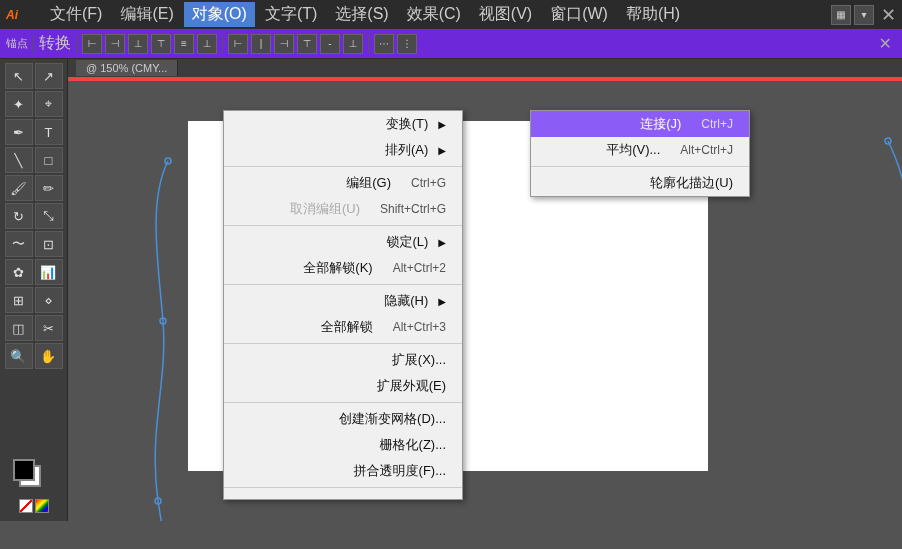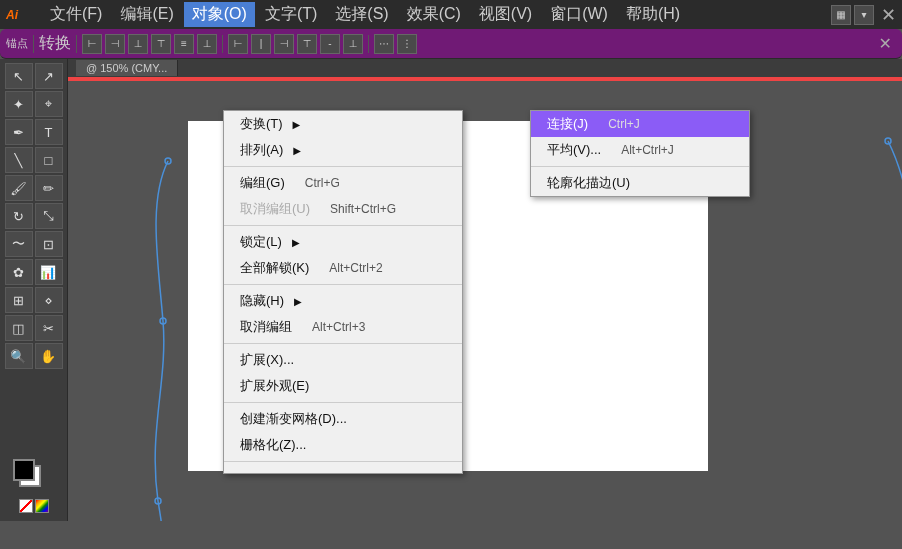--- a/index.html
+++ b/index.html
@@ -42,27 +42,26 @@
     }
     #title-bar .menu-bar span.active {
       background: #4a7fd4;
       color: white;
     }
     .title-spacer { flex: 1; }
 
     
     #toolbar {
       height: 30px;
-      background: #701a75;
+      background: #6d28d9;
       display: flex;
       align-items: center;
       padding: 8px 6px;
       gap: 4px;
       border-bottom: 1px solid #2a2a2a;
-      border-radius: 6px;
     }
     .toolbar-divider {
       width: 1px;
       height: 18px;
       background: #555;
       margin: 0 2px;
     }
     .toolbar-icons {
       display: flex;
       align-items: center;
@@ -170,21 +169,21 @@
       box-shadow: 2px 2px 6px rgba(0,0,0,0.4);
       z-index: 100;
       min-width: 240px;
     }
     .dropdown-item {
       padding: 4px 16px 4px 16px;
       cursor: pointer;
       color: #111;
       display: flex;
       align-items: center;
-      justify-content: flex-start;
+      justify-content: flex-end;
       white-space: nowrap;
       font-size: 13px;
       position: relative;
     }
     .dropdown-item.highlighted {
       background: #8b5cf6;
       color: white;
     }
     .dropdown-item.disabled {
       color: #aaa;
@@ -381,36 +380,39 @@
         <div class="dropdown-item">
           <span>全部解锁(K)</span>
           <span class="shortcut">Alt+Ctrl+2</span>
         </div>
         <div class="dropdown-divider"></div>
         <div class="dropdown-item">
           <span>隐藏(H)</span>
           <span class="arrow">▶</span>
         </div>
         <div class="dropdown-item">
-          <span>取消编组</span>
+          <span>全部解锁</span>
           <span class="shortcut">Alt+Ctrl+3</span>
         </div>
         <div class="dropdown-divider"></div>
         <div class="dropdown-item">
           <span>扩展(X)...</span>
         </div>
         <div class="dropdown-item">
           <span>扩展外观(E)</span>
         </div>
         <div class="dropdown-divider"></div>
         <div class="dropdown-item">
           <span>创建渐变网格(D)...</span>
         </div>
         <div class="dropdown-item">
           <span>栅格化(Z)...</span>
+        </div>
+        <div class="dropdown-item">
+          <span>拼合透明度(F)...</span>
         </div>
         <div class="dropdown-divider"></div>
         <div class="dropdown-item">
           
           
         </div>
 
       </div>
 
       <div class="dropdown" id="menu-path">

